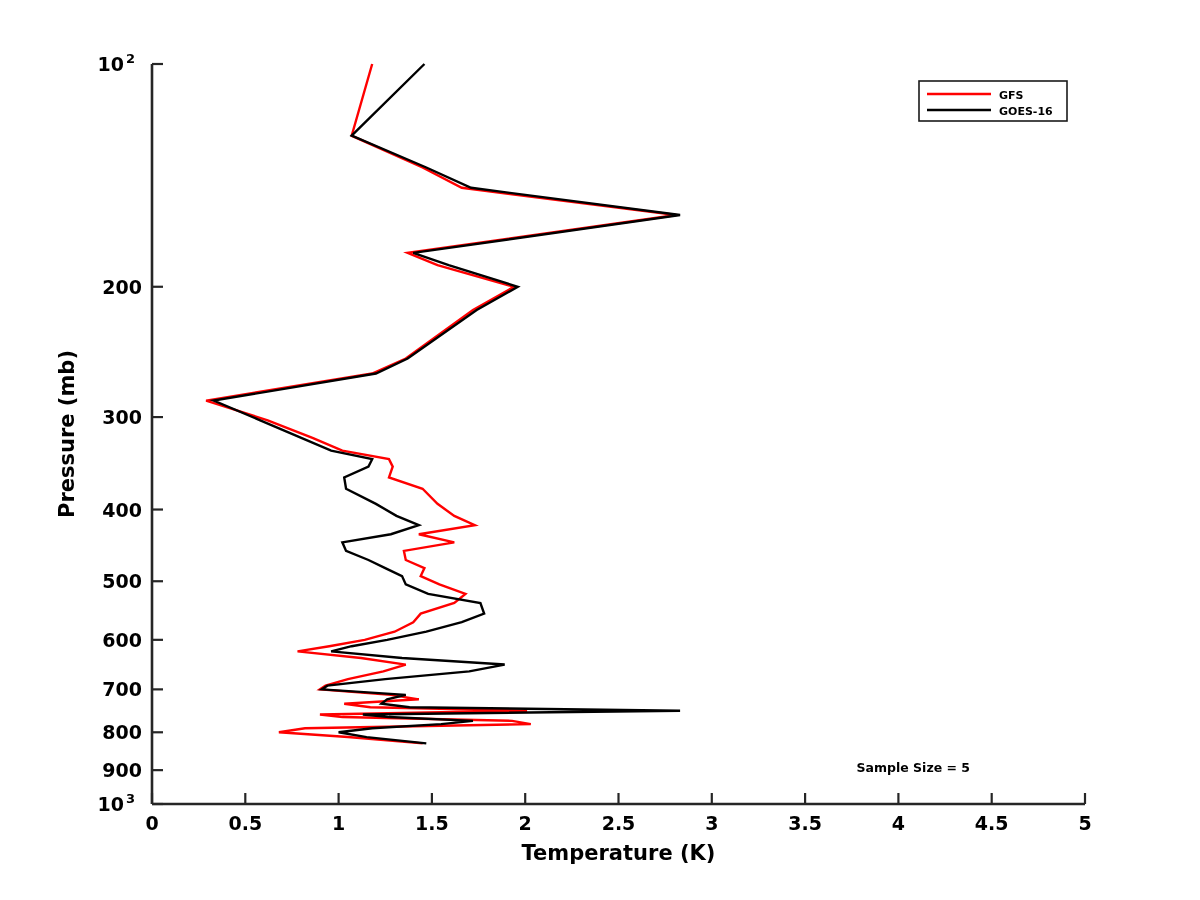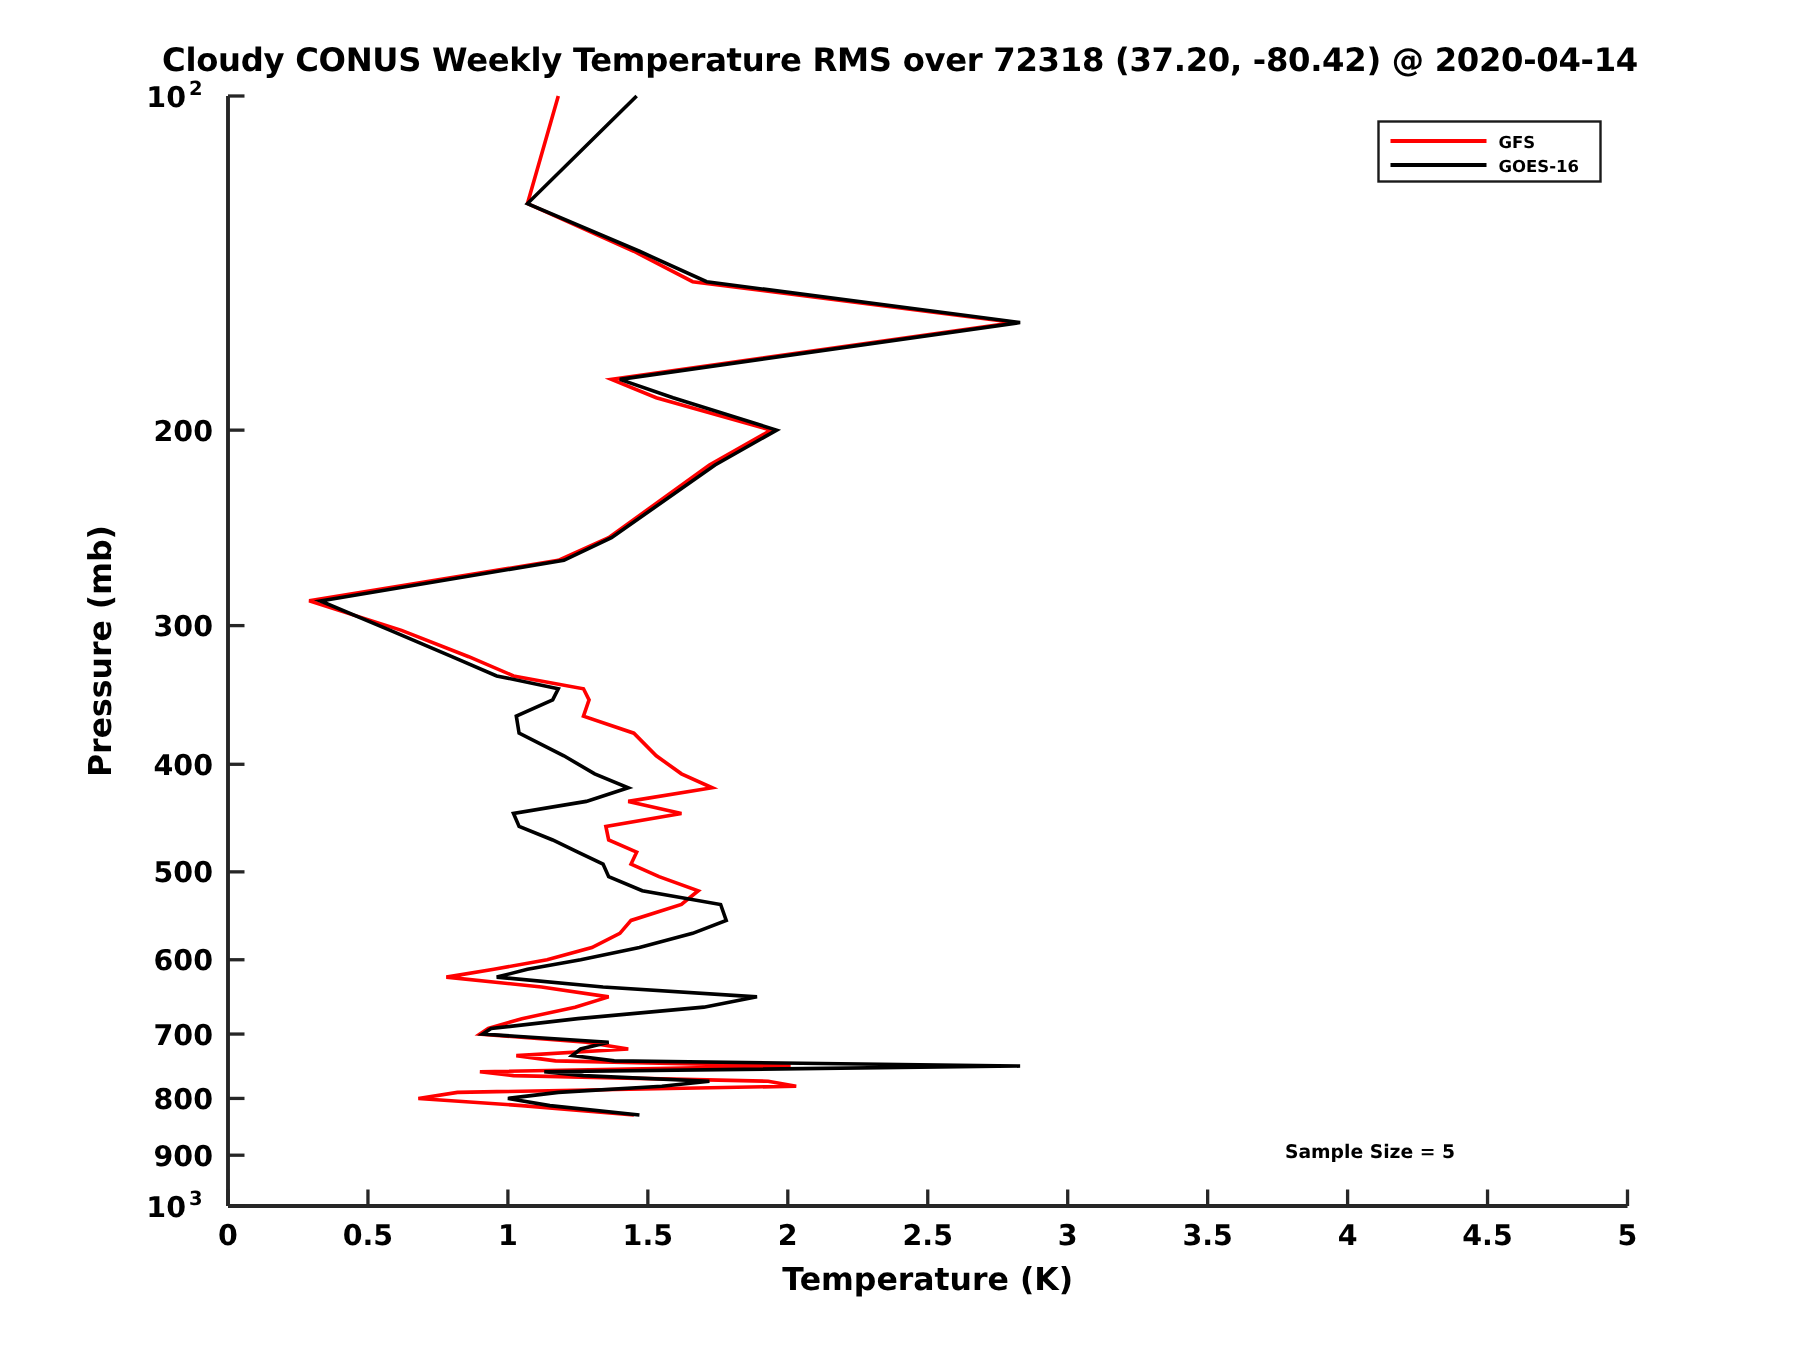--- a/index.html
+++ b/index.html
@@ -72,21 +72,20 @@
     font-weight: bold;
     fill: #000000;
     font-family: "DejaVu Sans", sans-serif;
   }
 </style>
 </head>
 <body>
 
 <div id="figure">
 
-  <div id="chart-title">Cloudy CONUS Weekly Temperature RMS over 72318 (37.20, -80.42) @ 2020-04-14</div>
 
   <svg id="plot-svg" width="1200" height="900">
 
     <g>
       <path id="spine-left" fill="none" stroke="#262626" stroke-width="2.6" d="M 152 64 L 152 804"></path>
       <path id="spine-bottom" fill="none" stroke="#262626" stroke-width="2.6" d="M 152 804 L 1085 804"></path>
     </g>
 
     <g id="y-ticks">
         <path d="M 152 64 L 163 64" stroke="#262626" stroke-width="2.2" fill="none"></path>

